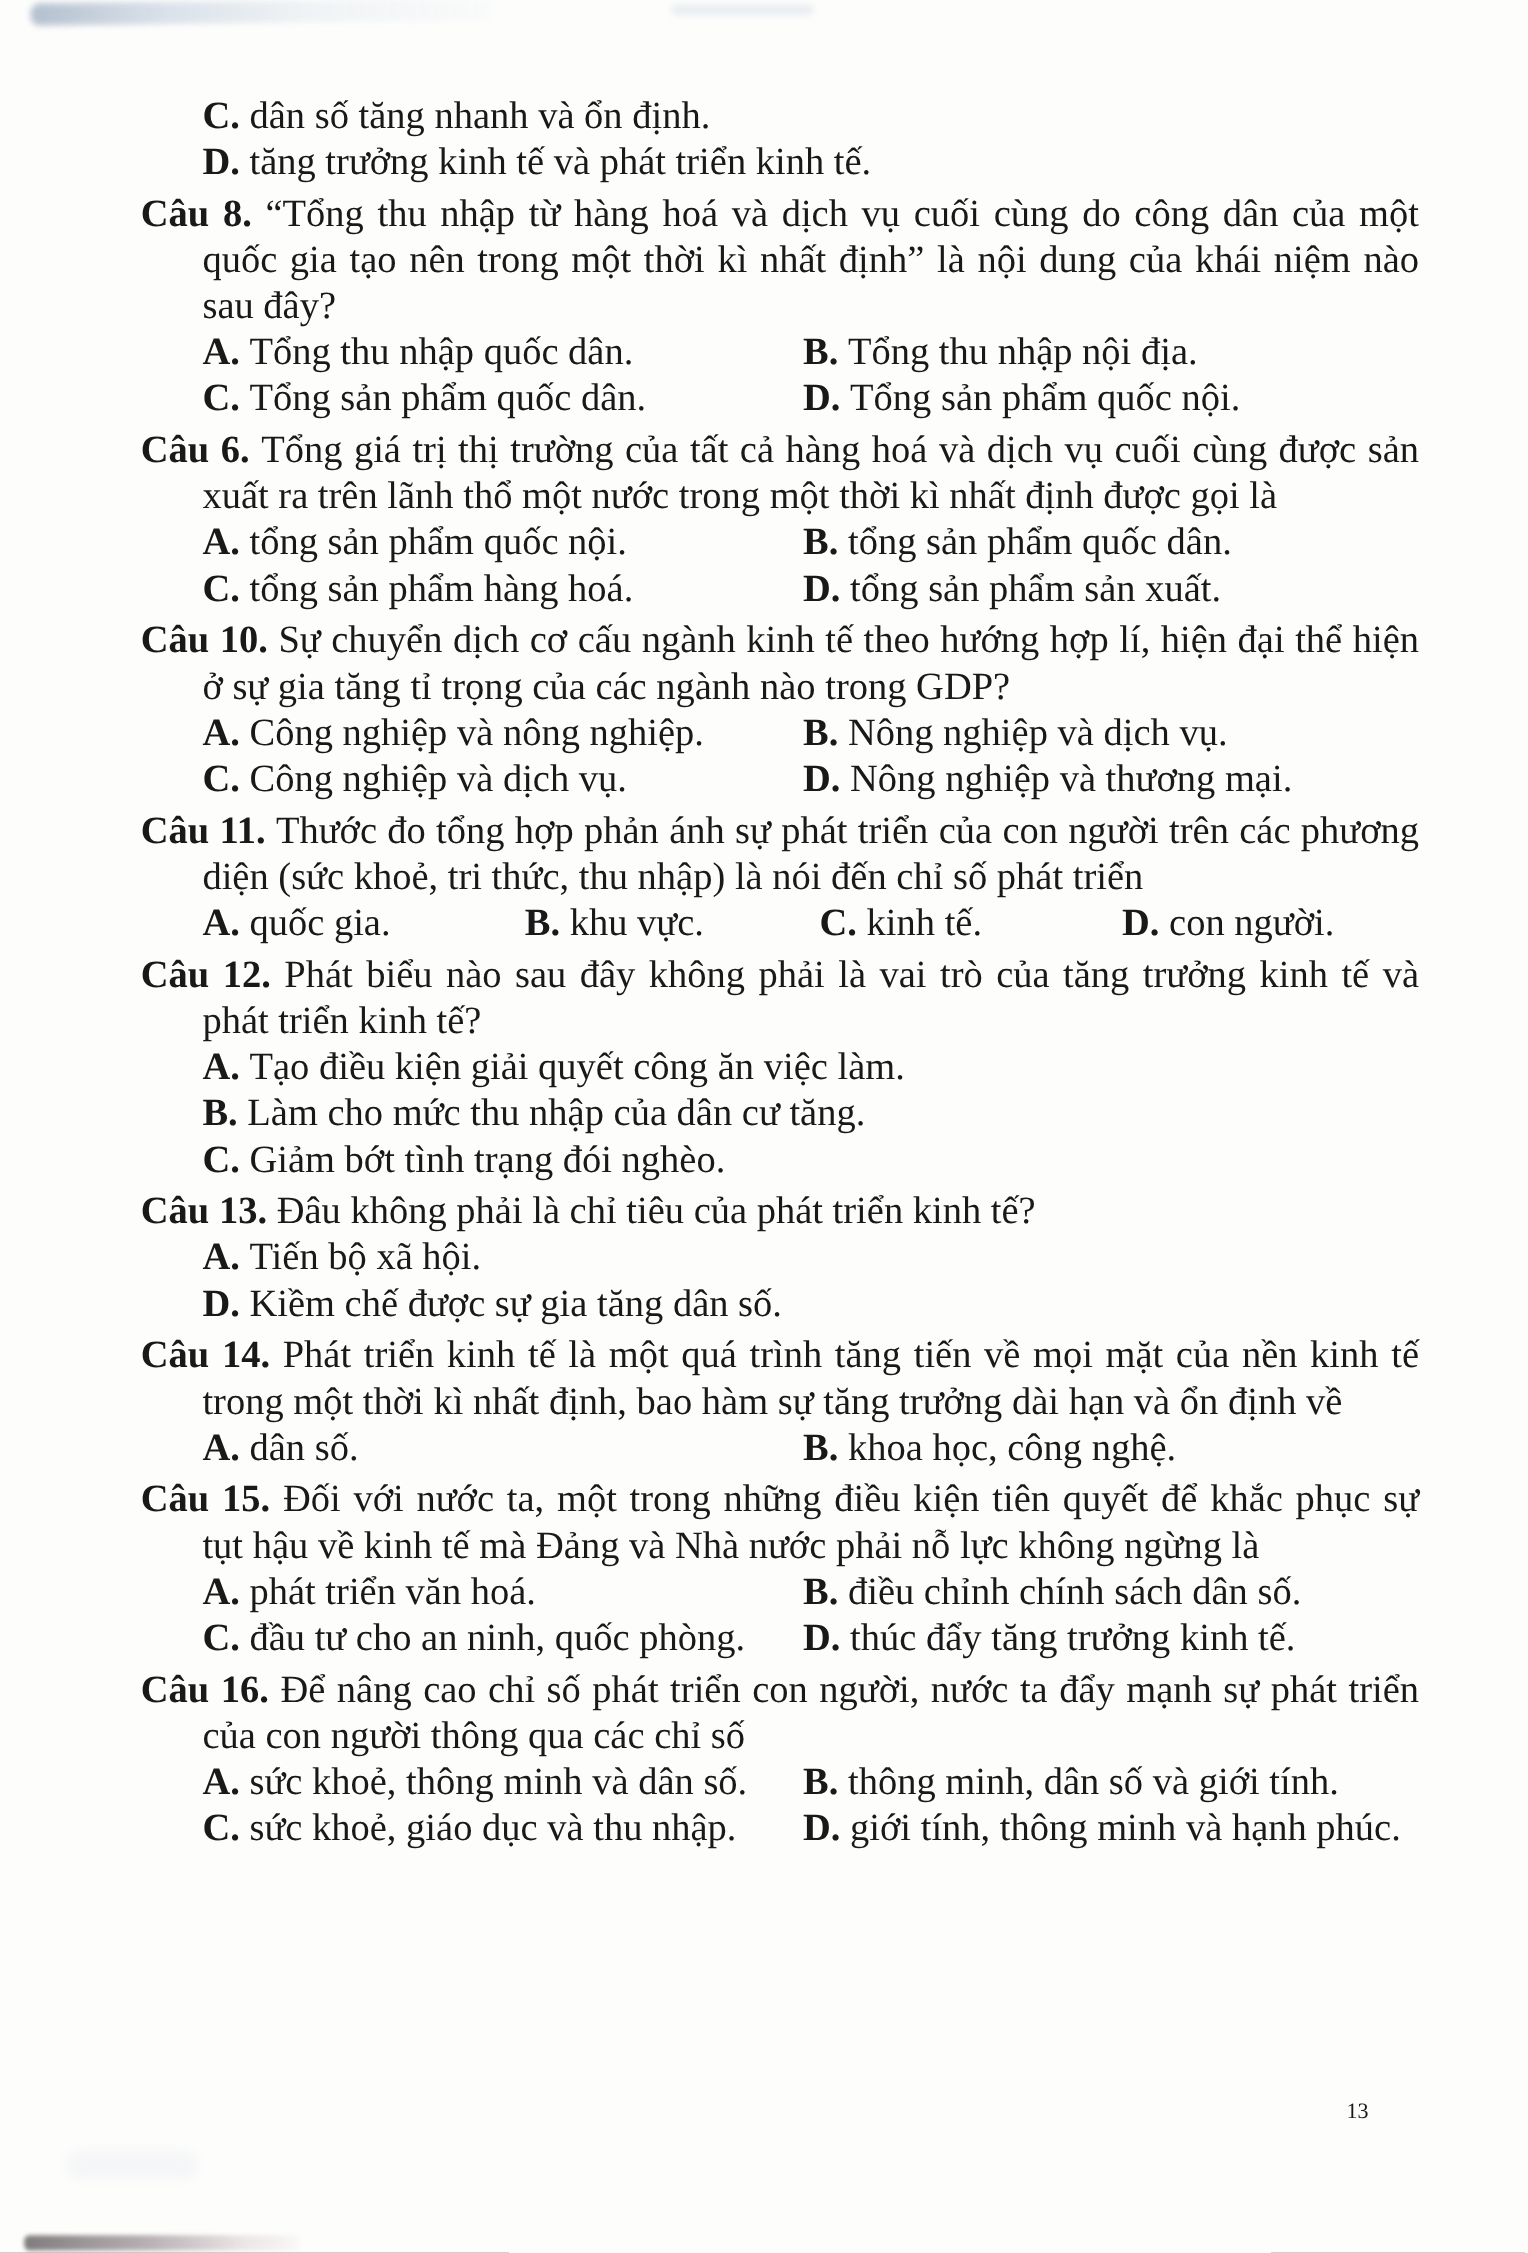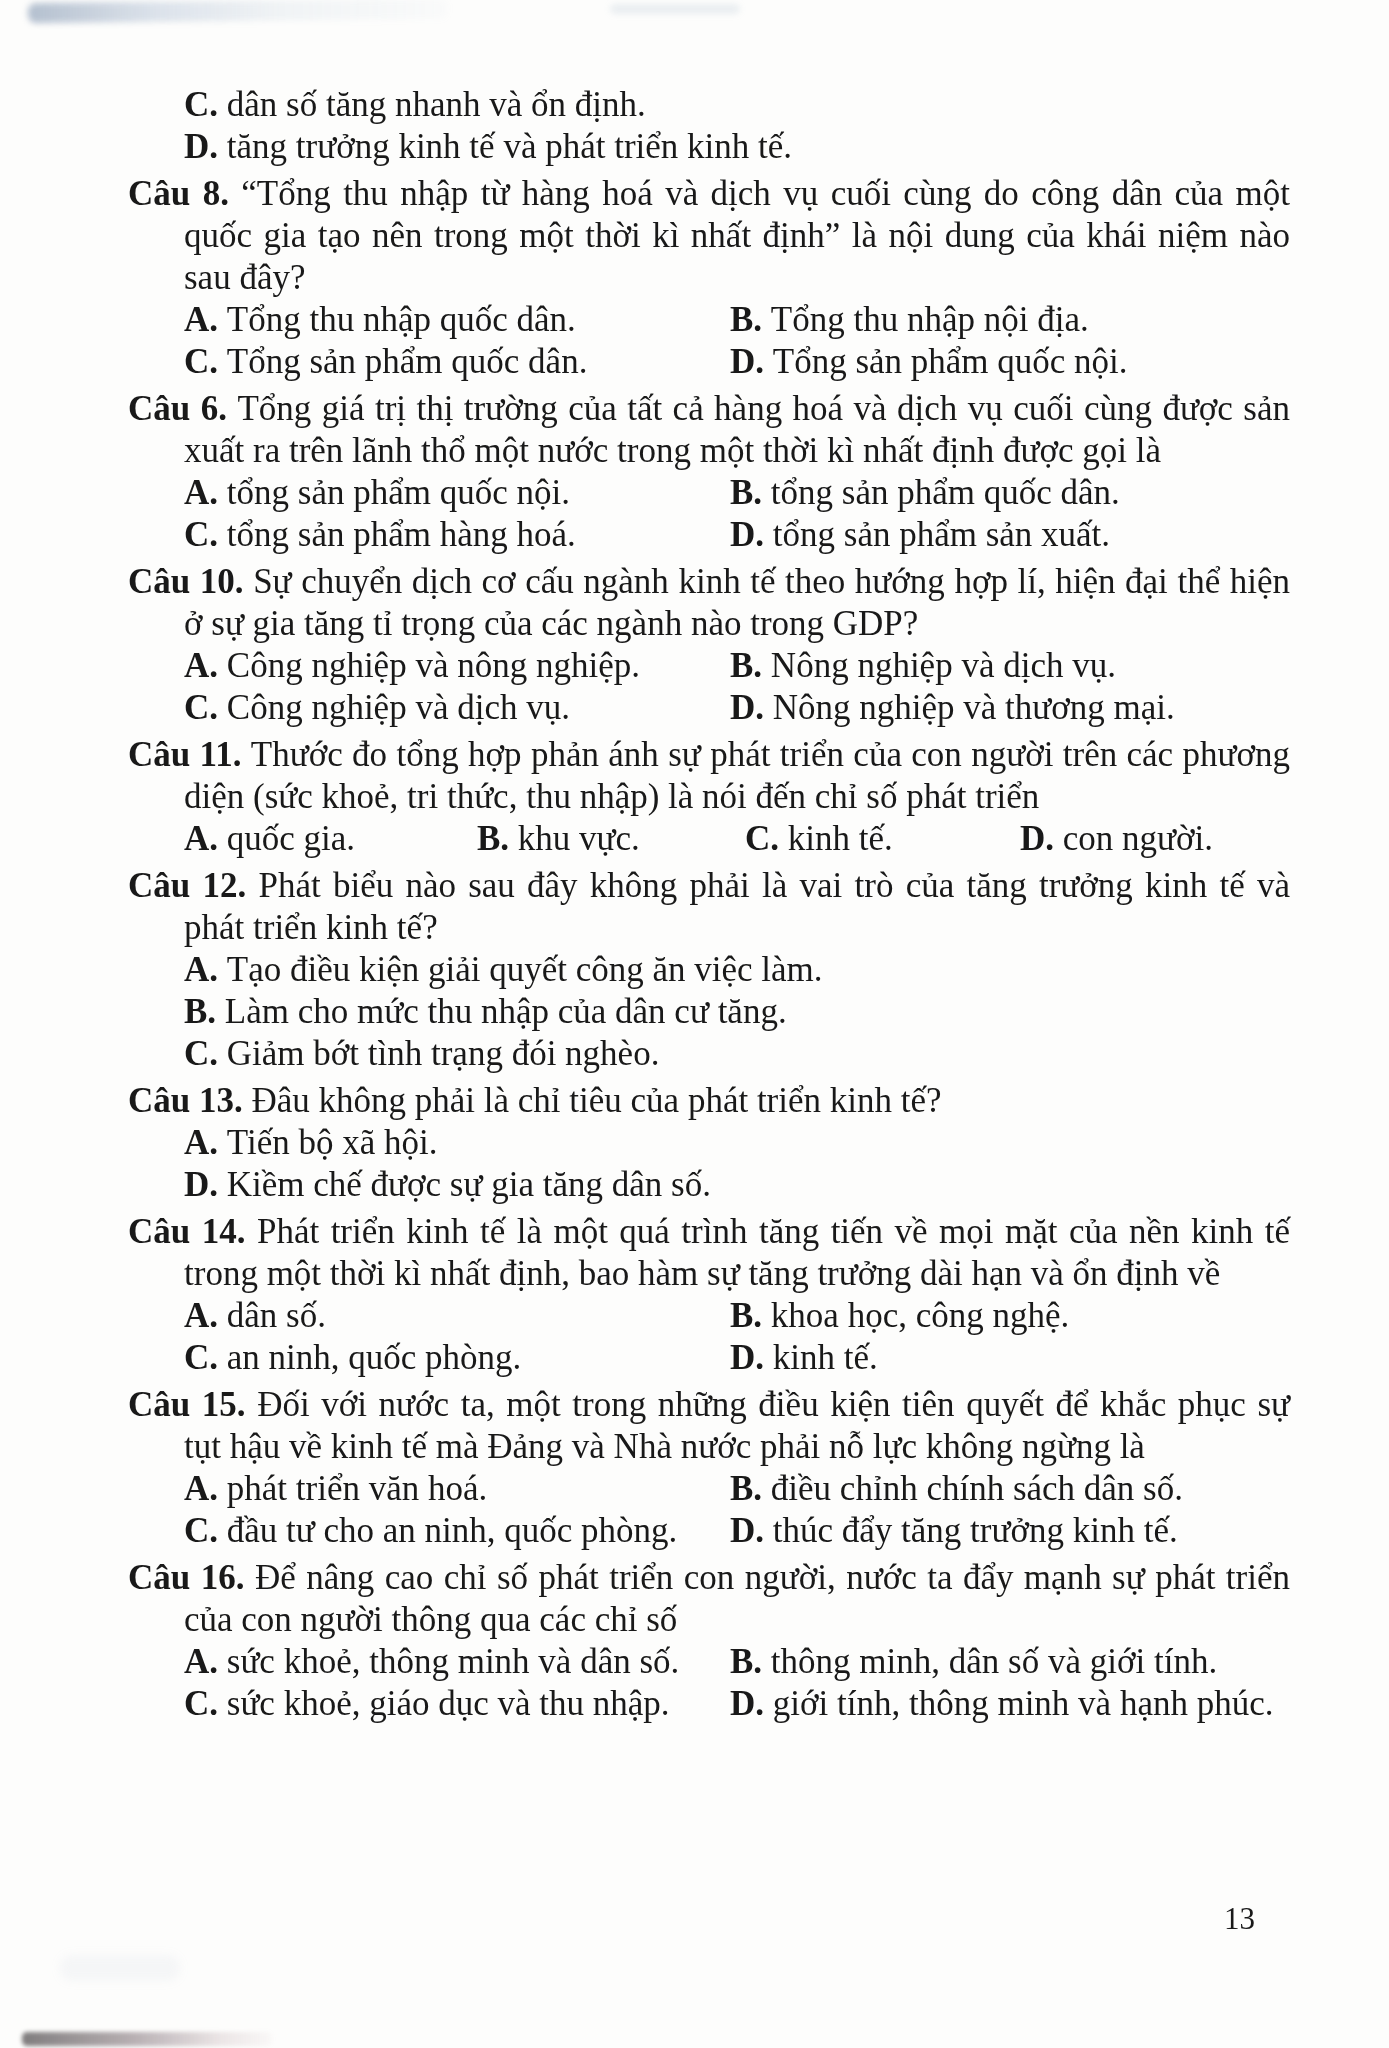--- a/index.html
+++ b/index.html
@@ -35,21 +35,21 @@
   .opt-letter{font-weight:bold;}
   
   .row-2col .opt:first-child{width:546px;}
   
   .row-4col .opt:nth-child(1){width:293px;}
   .row-4col .opt:nth-child(2){width:268px;}
   .row-4col .opt:nth-child(3){width:275px;}
   .page-number{
     position:absolute;
     left:1224px;top:1898px;
-    font-size:31px;
+    font-size:20px;
     line-height:42px;
   }
   
   .smudge{position:absolute;pointer-events:none;}
   .smudge-tl{
     left:28px;top:1px;width:420px;height:20px;
     background:linear-gradient(90deg,
       rgba(70,100,140,.40) 0%,
       rgba(100,130,170,.22) 30%,
       rgba(130,160,190,.10) 60%,
@@ -133,21 +133,20 @@
         <p class="q-text"><b class="q-label">Câu 13. </b><span>Đâu </span><b class="q-bold">không</b><span> phải là chỉ tiêu của phát triển kinh tế?</span></p>
         <div class="opts">
           <div class="opt-row row-1col"><span class="opt"><b class="opt-letter">A. </b><span>Tiến bộ xã hội.</span></span></div>
           <div class="opt-row row-1col"><span class="opt"><b class="opt-letter">D. </b><span>Kiềm chế được sự gia tăng dân số.</span></span></div>
         </div>
       </div>
       <div class="question">
         <p class="q-text"><b class="q-label">Câu 14. </b><span>Phát triển kinh tế là một quá trình tăng tiến về mọi mặt của nền kinh tế trong một thời kì nhất định, bao hàm sự tăng trưởng dài hạn và ổn định về</span></p>
         <div class="opts">
           <div class="opt-row row-2col"><span class="opt"><b class="opt-letter">A. </b><span>dân số.</span></span><span class="opt"><b class="opt-letter">B. </b><span>khoa học, công nghệ.</span></span></div>
-          <div class="opt-row row-2col"><span class="opt"><b class="opt-letter">C. </b><span>an ninh, quốc phòng.</span></span><span class="opt"><b class="opt-letter">D. </b><span>kinh tế.</span></span></div>
         </div>
       </div>
       <div class="question">
         <p class="q-text"><b class="q-label">Câu 15. </b><span>Đối với nước ta, một trong những điều kiện tiên quyết để khắc phục sự tụt hậu về kinh tế mà Đảng và Nhà nước phải nỗ lực không ngừng là</span></p>
         <div class="opts">
           <div class="opt-row row-2col"><span class="opt"><b class="opt-letter">A. </b><span>phát triển văn hoá.</span></span><span class="opt"><b class="opt-letter">B. </b><span>điều chỉnh chính sách dân số.</span></span></div>
           <div class="opt-row row-2col"><span class="opt"><b class="opt-letter">C. </b><span>đầu tư cho an ninh, quốc phòng.</span></span><span class="opt"><b class="opt-letter">D. </b><span>thúc đẩy tăng trưởng kinh tế.</span></span></div>
         </div>
       </div>
       <div class="question">

